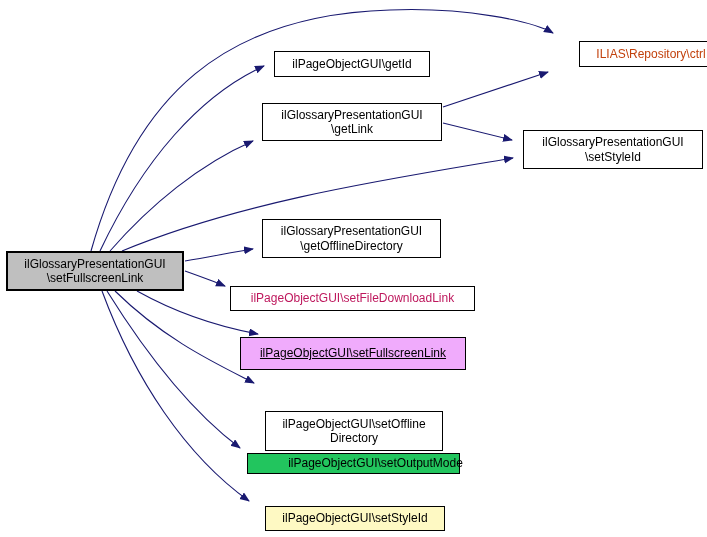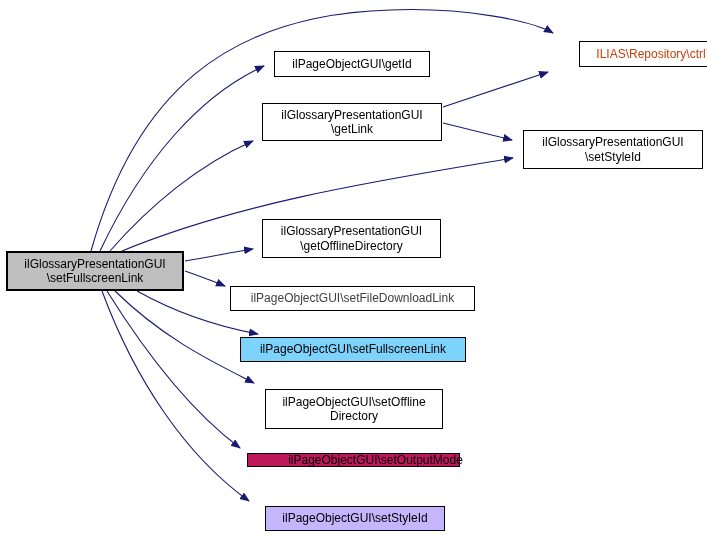--- a/index.html
+++ b/index.html
@@ -81,34 +81,34 @@
   <div class="node" style="left: 523px; top: 130px; width: 180px; height: 39px; border-color: rgb(0, 0, 0); background: rgb(255, 255, 255); color: rgb(0, 0, 0);">
     <span>ilGlossaryPresentationGUI</span>
     <span>\setStyleId</span>
   </div>
 
   <div class="node" style="left: 262px; top: 219px; width: 179px; height: 39px; border-color: rgb(0, 0, 0); background: rgb(255, 255, 255); color: rgb(0, 0, 0);">
     <span>ilGlossaryPresentationGUI</span>
     <span>\getOfflineDirectory</span>
   </div>
 
-  <div class="node" style="left: 230px; top: 286px; width: 245px; height: 25px; border-color: rgb(0, 0, 0); background: rgb(255, 255, 255); color: #404040;">
+  <div class="node" style="left: 230px; top: 286px; width: 245px; height: 25px; border-color: rgb(0, 0, 0); background: rgb(255, 255, 255); color: #be185d;">
     <span>ilPageObjectGUI\setFileDownloadLink</span>
   </div>
 
-  <div class="node" style="left: 240px; top: 337px; width: 226px; height: 25px; border-color: rgb(0, 0, 0); background: #7dd3fc; color: rgb(0, 0, 0);">
+  <div class="node" style="left: 240px; top: 337px; width: 226px; height: 33px; border-color: rgb(0, 0, 0); background: #f0abfc; color: rgb(0, 0, 0); text-decoration: underline;">
     <span>ilPageObjectGUI\setFullscreenLink</span>
   </div>
 
-  <div class="node" style="left: 265px; top: 389px; width: 178px; height: 40px; border-color: rgb(0, 0, 0); background: rgb(255, 255, 255); color: rgb(0, 0, 0);">
+  <div class="node" style="left: 265px; top: 411px; width: 178px; height: 40px; border-color: rgb(0, 0, 0); background: rgb(255, 255, 255); color: rgb(0, 0, 0);">
     <span>ilPageObjectGUI\setOffline</span>
     <span>Directory</span>
   </div>
 
-  <div class="node" style="left: 247px; top: 453px; width: 213px; height: 14px; border-color: rgb(0, 0, 0); background: #be185d; color: rgb(0, 0, 0); padding-left: 44px;">
+  <div class="node" style="left: 247px; top: 453px; width: 213px; height: 21px; border-color: rgb(0, 0, 0); background: #22c55e; color: rgb(0, 0, 0); padding-left: 44px;">
     <span>ilPageObjectGUI\setOutputMode</span>
   </div>
 
-  <div class="node" style="left: 265px; top: 506px; width: 180px; height: 25px; border-color: rgb(0, 0, 0); background: #c4b5fd; color: rgb(0, 0, 0);">
+  <div class="node" style="left: 265px; top: 506px; width: 180px; height: 25px; border-color: rgb(0, 0, 0); background: #fef9c3; color: rgb(0, 0, 0);">
     <span>ilPageObjectGUI\setStyleId</span>
   </div>
 
 </div>
 
 </body></html>

